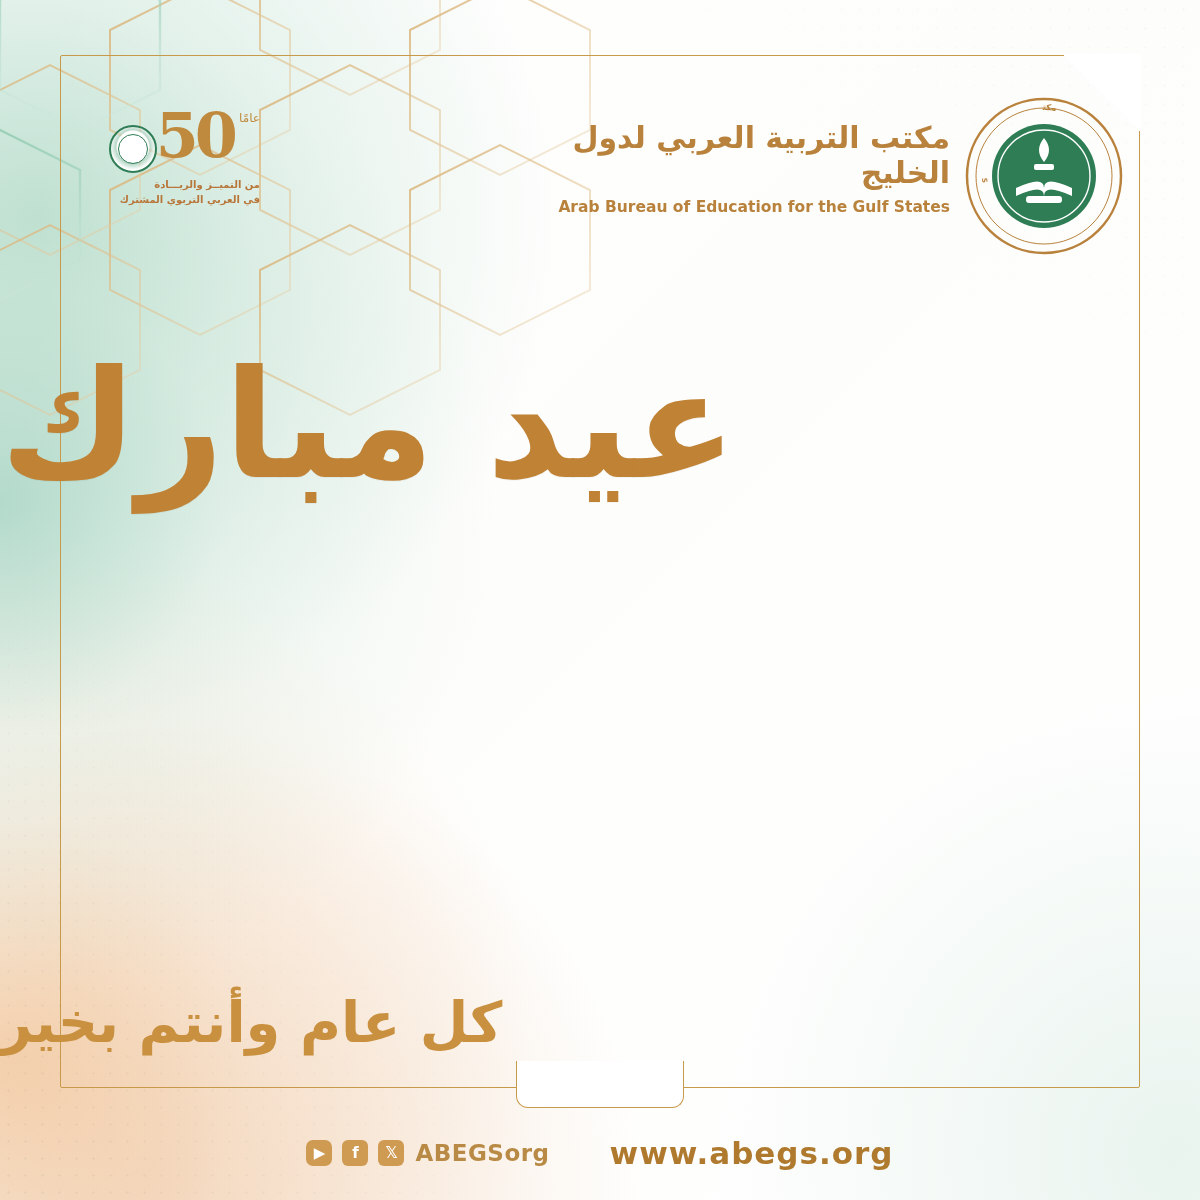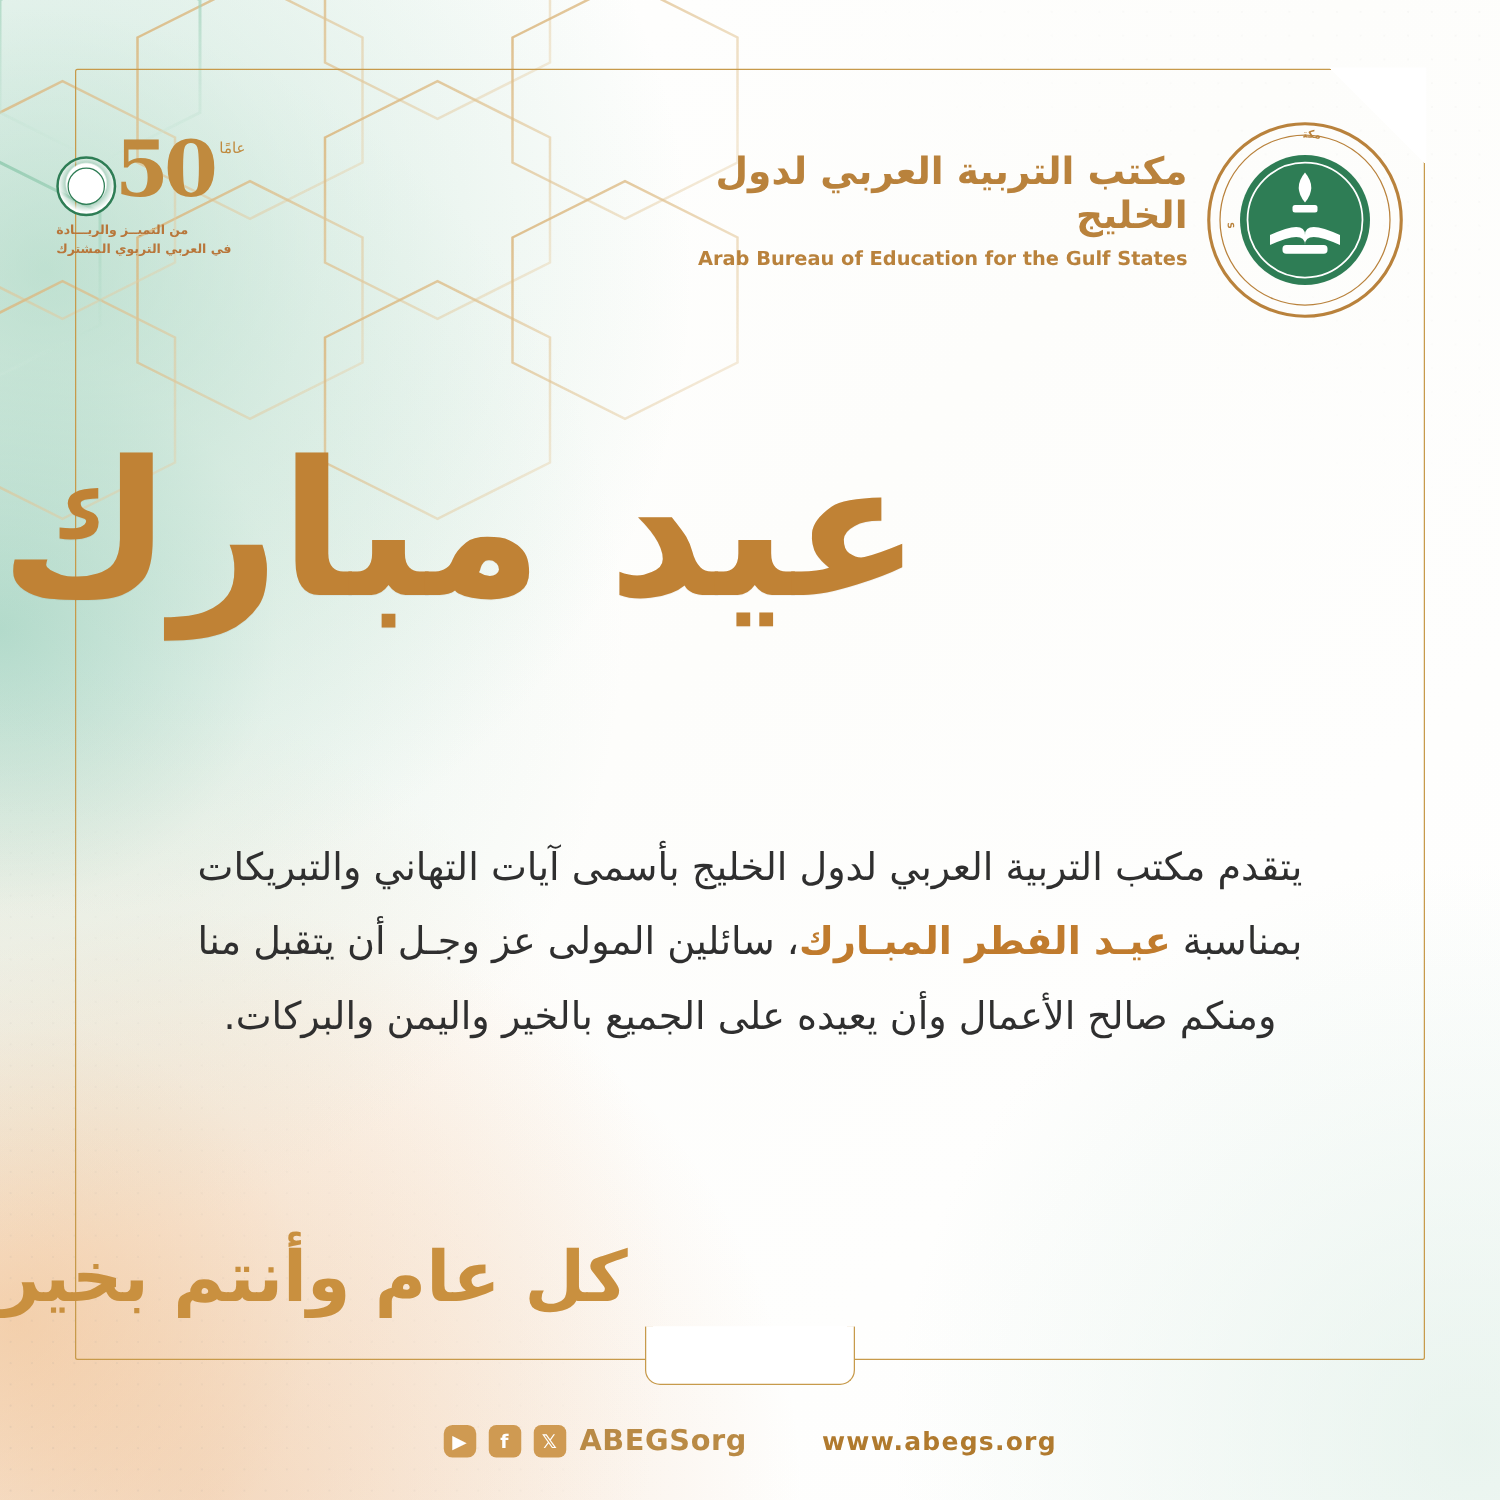--- a/index.html
+++ b/index.html
@@ -62,21 +62,21 @@
   #frame-bottom-arc{
     position:absolute;left:50%;transform:translateX(-50%);
     bottom:92px;width:166px;height:46px;
     border-left:1.6px solid #c79a4b;border-right:1.6px solid #c79a4b;
     border-bottom:1.6px solid #c79a4b;
     border-radius:0 0 12px 12px;
     background:#fff;
   }
 
   
-  #logo50{position:absolute;left:45px;top:105px;width:215px;text-align:left;}
+  #logo50{position:absolute;left:45px;top:105px;width:215px;text-align:right;}
   .l50-num{
     font-family:"DejaVu Serif","Liberation Serif",serif;
     font-size:62px;font-weight:700;color:#c08a3e;letter-spacing:-4px;
     line-height:1;position:relative;display:inline-block;
   }
   .l50-badge{
     display:inline-block;width:44px;height:44px;border:2px solid #2e7d55;border-radius:50%;
     vertical-align:middle;margin-right:-6px;position:relative;top:-4px;
     background:radial-gradient(circle at 50% 45%, #ffffff 0 48%, rgba(46,125,85,.15) 52%, #ffffff 70%);
   }
@@ -148,21 +148,21 @@
     color:#fff;font-size:15px;font-weight:700;
     font-family:"DejaVu Sans","Liberation Sans",sans-serif;
   }
   .sicon.yt{background:#cf9a52;border-radius:7px;}
   .sicon.fb{background:#cf9a52;}
   .sicon.x{background:#cf9a52;}
   #handle{
     font-size:23px;font-weight:700;color:#b98a45;letter-spacing:.5px;margin-left:1px;text-align:right;
   }
   #website{
-    font-size:20px;font-weight:700;color:#b07a2e;letter-spacing:1px;
+    font-size:31px;font-weight:700;color:#b07a2e;letter-spacing:1px;
   }
 </style>
 </head>
 <body>
 
 <div id="card">
 
   <div id="dots"></div>
   <div id="dots2"></div>
 
@@ -231,21 +231,20 @@
     <text fill="#b9823c" font-size="8.5" font-family="DejaVu Sans, sans-serif" font-weight="bold">
       <textPath href="#sealTop" startOffset="6%">مكتب التربية العربي لدول الخليج</textPath>
     </text>
     <text fill="#b9823c" font-size="7" font-family="DejaVu Sans, sans-serif" font-weight="bold" letter-spacing="0.6">
       <textPath href="#sealBottomArc" startOffset="4%">ARAB BUREAU OF EDUCATION FOR THE GULF STATES</textPath>
     </text>
   </svg>
 
   <div id="eid-calligraphy">عيد مبارك</div>
 
-  <div id="greeting"><span>يتقدم مكتب التربية العربي لدول الخليج بأسمى آيات التهاني والتبريكات بمناسبة </span><span class="hl">عيـد الفطر المبـارك</span><span>، سائلين المولى عز وجـل أن يتقبل منا ومنكم صالح الأعمال وأن يعيده على الجميع بالخير واليمن والبركات.</span></div>
 
   <div id="kull-aam">كل عام وأنتم بخير</div>
 
   <div id="footer">
     <div id="social">
       <div class="sicon yt">▶</div>
       <div class="sicon fb">f</div>
       <div class="sicon x">𝕏</div>
       <div id="handle">ABEGSorg</div>
     </div>

